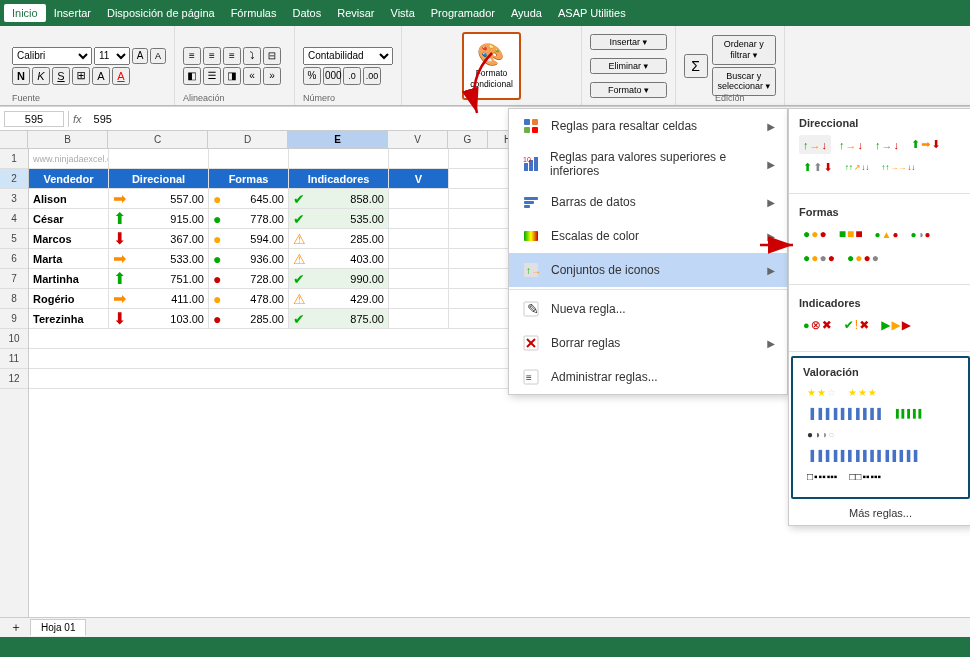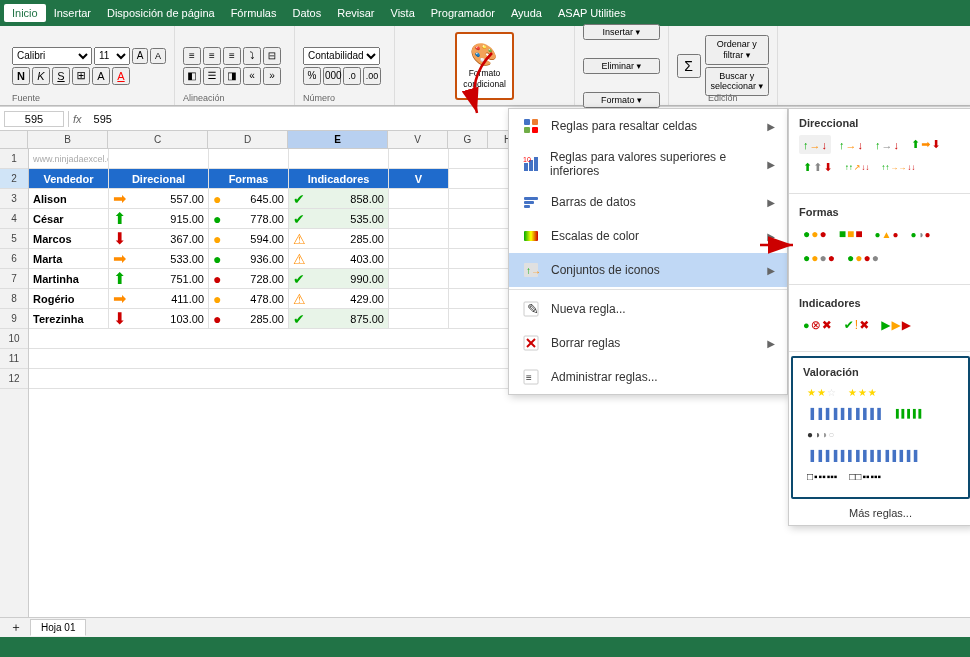--- a/index.html
+++ b/index.html
@@ -127,42 +127,42 @@
         <button style="width:18px;height:18px;font-size:10px;">☰</button>
         <button style="width:18px;height:18px;font-size:10px;">◨</button>
         <button style="width:18px;height:18px;font-size:10px;">«</button>
         <button style="width:18px;height:18px;font-size:10px;">»</button>
       </div>
       <div class="ribbon-group-label">Alineación</div>
     </div>
 
     <div class="ribbon-group" style="min-width:100px; align-items:flex-start;">
       <div style="margin-bottom:2px;">
-        <select style="font-size:10px; width:77px; height:18px;">
+        <select style="font-size:10px; width:90px; height:18px;">
           <option>Contabilidad</option>
         </select>
       </div>
       <div style="display:flex; gap:2px; align-items:center;">
         <button style="width:18px;height:18px;font-size:10px;">%</button>
         <button style="width:18px;height:18px;font-size:10px;">000</button>
         <button style="width:18px;height:18px;font-size:9px;">.0</button>
         <button style="width:18px;height:18px;font-size:9px;">.00</button>
       </div>
       <div class="ribbon-group-label">Número</div>
     </div>
 
     <div class="ribbon-group" style="min-width:180px; flex-direction:row; gap:4px; align-items:center;">
       <div class="btn-format-cond">
         <div style="font-size:22px; color:#c8500a;">🎨</div>
         <div style="font-size:8.5px; text-align:center; line-height:1.2;">Formato<br>condicional</div>
       </div>
     </div>
 
     <div class="ribbon-group" style="min-width:90px; flex-direction:row; gap:2px; align-items:center;">
-      <div style="display:flex; flex-direction:column; gap:18px; font-size:9px;">
+      <div style="display:flex; flex-direction:column; gap:8px; font-size:9px;">
         <button style="font-size:9px; padding:1px 4px; cursor:pointer;">Insertar ▾</button>
         <button style="font-size:9px; padding:1px 4px; cursor:pointer;">Eliminar ▾</button>
         <button style="font-size:9px; padding:1px 16px; cursor:pointer;">Formato ▾</button>
       </div>
     </div>
 
     <div class="ribbon-group" style="min-width:80px; flex-direction:row; gap:4px; align-items:center;">
       <div style="display:flex; flex-direction:column; gap:2px;">
         <button style="font-size:14px; width:24px; height:24px; cursor:pointer;">Σ</button>
       </div>

